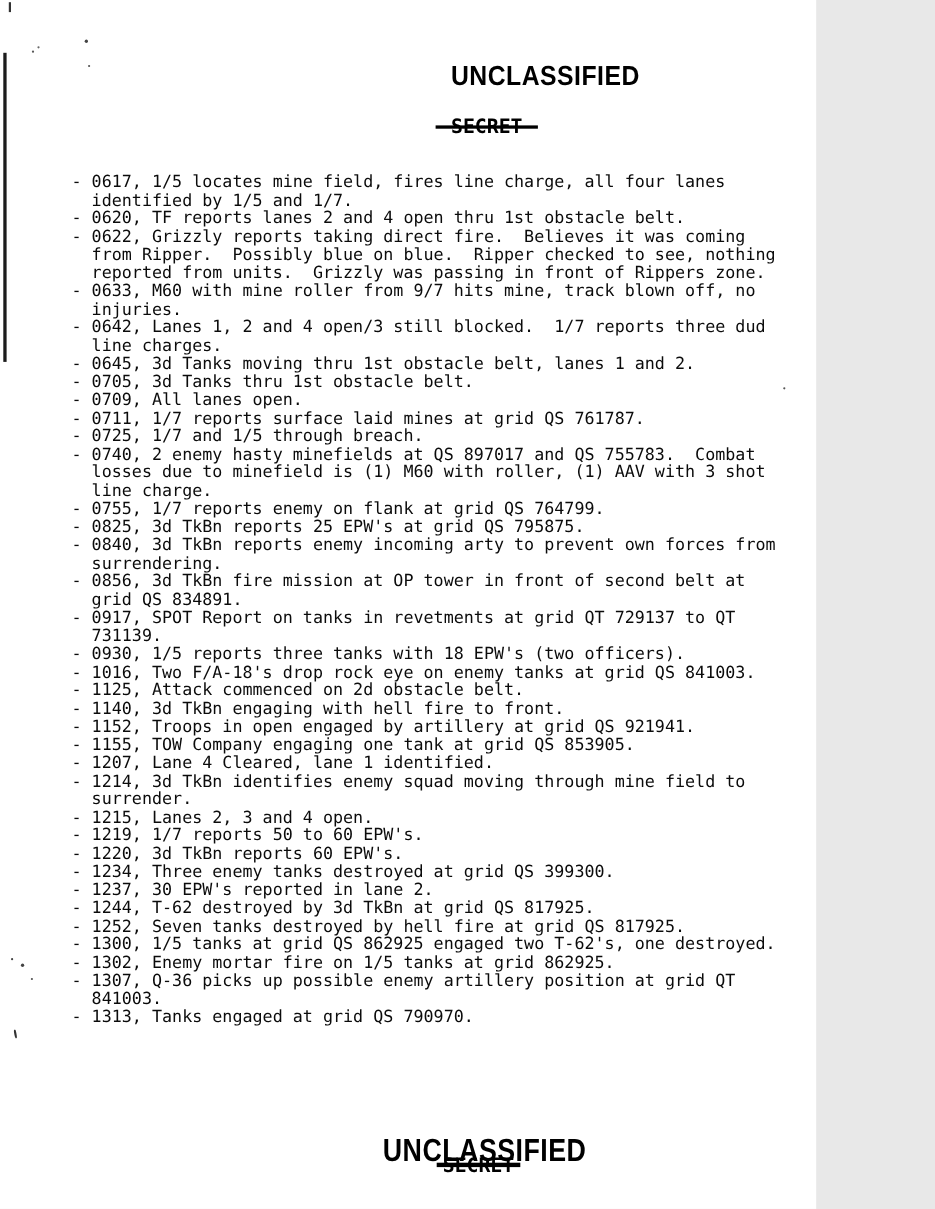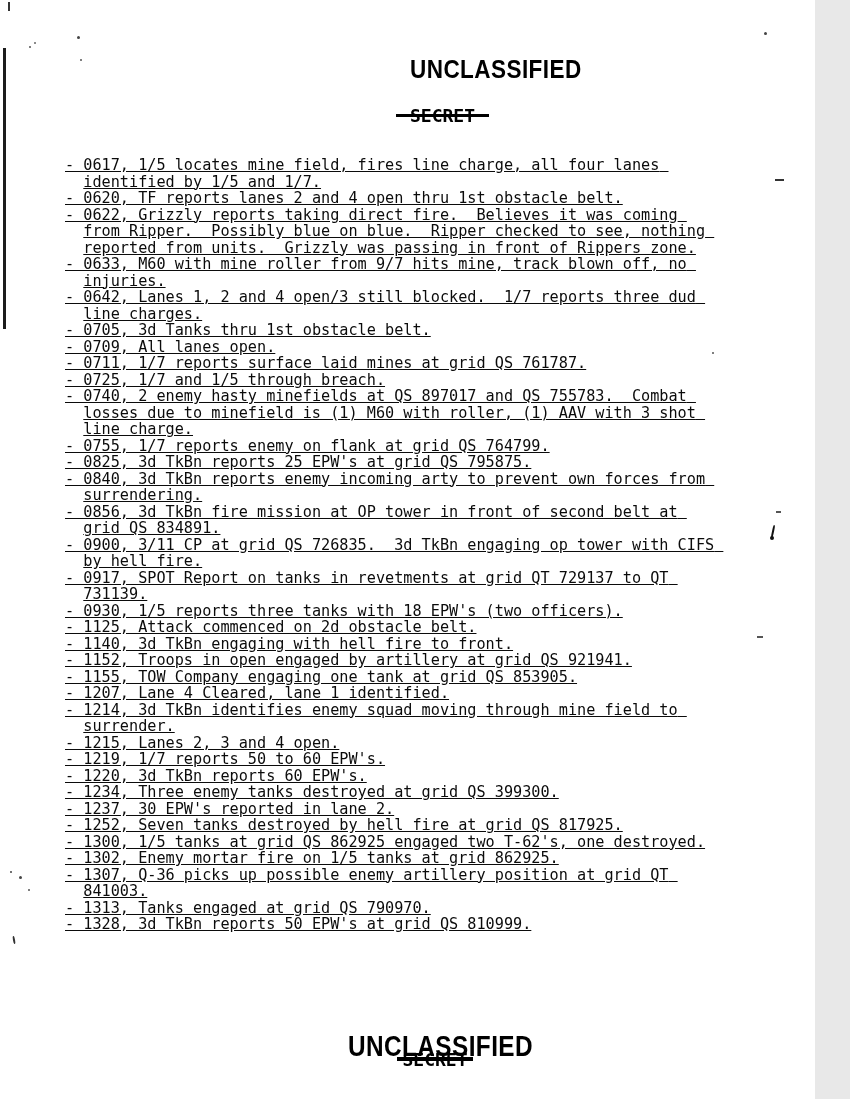--- a/index.html
+++ b/index.html
@@ -1,18 +1,18 @@
 <!DOCTYPE html>
 <html style="--ink: #0b0b0b; --paper: #ffffff;"><head>
 <meta charset="utf-8">
 <style>
   :root { --ink:#0b0b0b; --paper:#ffffff; }
   html,body { margin:0; padding:0; background:#e8e8e8; }
   .page {
-    position:relative; width:815px; height:1099px;
+    position:relative; width:742px; height:1099px;
     background:var(--paper); overflow:hidden;
     font-family:"DejaVu Sans Mono","Liberation Mono",monospace;
     color:var(--ink);
   }
 
   
   .stamp {
     position:absolute; font-family:"Liberation Sans",sans-serif;
     font-weight:bold; color:#000; white-space:nowrap;
     transform-origin:left top; letter-spacing:0.5px;
@@ -30,21 +30,21 @@
   .secret-top    .strike { top:9px;  height:3px; }
   .secret-bottom .strike { top:8px;  height:4px; }
 
   
   .log {
     position:absolute; left:65px; top:157px; width:71.5ch;
     font-size:15.2px; line-height:16.5px;
   }
   .entry {
     white-space:pre-wrap;
-    padding-left:2ch; text-indent:-2ch;text-decoration:underline;
+    padding-left:2ch; text-indent:-2ch;
   }
 
   
   .art { position:absolute; background:#222; }
   .art.round { border-radius:50%; }
   .vline       { left:3px;  top:48px;  width:3px; height:281px; background:#1c1c1c; }
   .tick-tl     { left:8px;  top:2px;   width:2px; height:9px;  background:#333; }
   .spk1        { left:77px; top:36px;  width:3px; height:3px;  background:#444; }
   .spk2        { left:29px; top:46px;  width:2px; height:2px;  background:#555; }
   .spk3        { left:34px; top:42px;  width:2px; height:2px;  background:#666; }
@@ -74,49 +74,50 @@
     <span>SECRET</span>
     <span class="strike"></span>
   </div>
 
   <div class="log">
       <div class="entry">- 0617, 1/5 locates mine field, fires line charge, all four lanes identified by 1/5 and 1/7.</div>
       <div class="entry">- 0620, TF reports lanes 2 and 4 open thru 1st obstacle belt.</div>
       <div class="entry">- 0622, Grizzly reports taking direct fire.  Believes it was coming from Ripper.  Possibly blue on blue.  Ripper checked to see, nothing reported from units.  Grizzly was passing in front of Rippers zone.</div>
       <div class="entry">- 0633, M60 with mine roller from 9/7 hits mine, track blown off, no injuries.</div>
       <div class="entry">- 0642, Lanes 1, 2 and 4 open/3 still blocked.  1/7 reports three dud line charges.</div>
+      <div class="entry">- 0645, 3d Tanks moving thru 1st obstacle belt, lanes 1 and 2.</div>
       <div class="entry">- 0705, 3d Tanks thru 1st obstacle belt.</div>
       <div class="entry">- 0709, All lanes open.</div>
       <div class="entry">- 0711, 1/7 reports surface laid mines at grid QS 761787.</div>
       <div class="entry">- 0725, 1/7 and 1/5 through breach.</div>
       <div class="entry">- 0740, 2 enemy hasty minefields at QS 897017 and QS 755783.  Combat losses due to minefield is (1) M60 with roller, (1) AAV with 3 shot line charge.</div>
       <div class="entry">- 0755, 1/7 reports enemy on flank at grid QS 764799.</div>
       <div class="entry">- 0825, 3d TkBn reports 25 EPW's at grid QS 795875.</div>
       <div class="entry">- 0840, 3d TkBn reports enemy incoming arty to prevent own forces from surrendering.</div>
       <div class="entry">- 0856, 3d TkBn fire mission at OP tower in front of second belt at grid QS 834891.</div>
-      <div class="entry">- 0900, 3/11 CP at grid QS 726835.  3d TkBn engaging op tower with CIFS by hell fire.</div>
       <div class="entry">- 0917, SPOT Report on tanks in revetments at grid QT 729137 to QT 731139.</div>
       <div class="entry">- 0930, 1/5 reports three tanks with 18 EPW's (two officers).</div>
+      <div class="entry">- 1016, Two F/A-18's drop rock eye on enemy tanks at grid QS 841003.</div>
       <div class="entry">- 1125, Attack commenced on 2d obstacle belt.</div>
       <div class="entry">- 1140, 3d TkBn engaging with hell fire to front.</div>
       <div class="entry">- 1152, Troops in open engaged by artillery at grid QS 921941.</div>
       <div class="entry">- 1155, TOW Company engaging one tank at grid QS 853905.</div>
       <div class="entry">- 1207, Lane 4 Cleared, lane 1 identified.</div>
       <div class="entry">- 1214, 3d TkBn identifies enemy squad moving through mine field to surrender.</div>
       <div class="entry">- 1215, Lanes 2, 3 and 4 open.</div>
       <div class="entry">- 1219, 1/7 reports 50 to 60 EPW's.</div>
       <div class="entry">- 1220, 3d TkBn reports 60 EPW's.</div>
       <div class="entry">- 1234, Three enemy tanks destroyed at grid QS 399300.</div>
       <div class="entry">- 1237, 30 EPW's reported in lane 2.</div>
+      <div class="entry">- 1244, T-62 destroyed by 3d TkBn at grid QS 817925.</div>
       <div class="entry">- 1252, Seven tanks destroyed by hell fire at grid QS 817925.</div>
       <div class="entry">- 1300, 1/5 tanks at grid QS 862925 engaged two T-62's, one destroyed.</div>
       <div class="entry">- 1302, Enemy mortar fire on 1/5 tanks at grid 862925.</div>
       <div class="entry">- 1307, Q-36 picks up possible enemy artillery position at grid QT 841003.</div>
       <div class="entry">- 1313, Tanks engaged at grid QS 790970.</div>
-      <div class="entry">- 1328, 3d TkBn reports 50 EPW's at grid QS 810999.</div>
     </div>
 
   <div class="stamp stamp-bottom">UNCLASSIFIED</div>
 
   <div class="secret-wrap secret-bottom">
     <span>SECRET</span>
     <span class="strike"></span>
   </div>
 
   <div>

